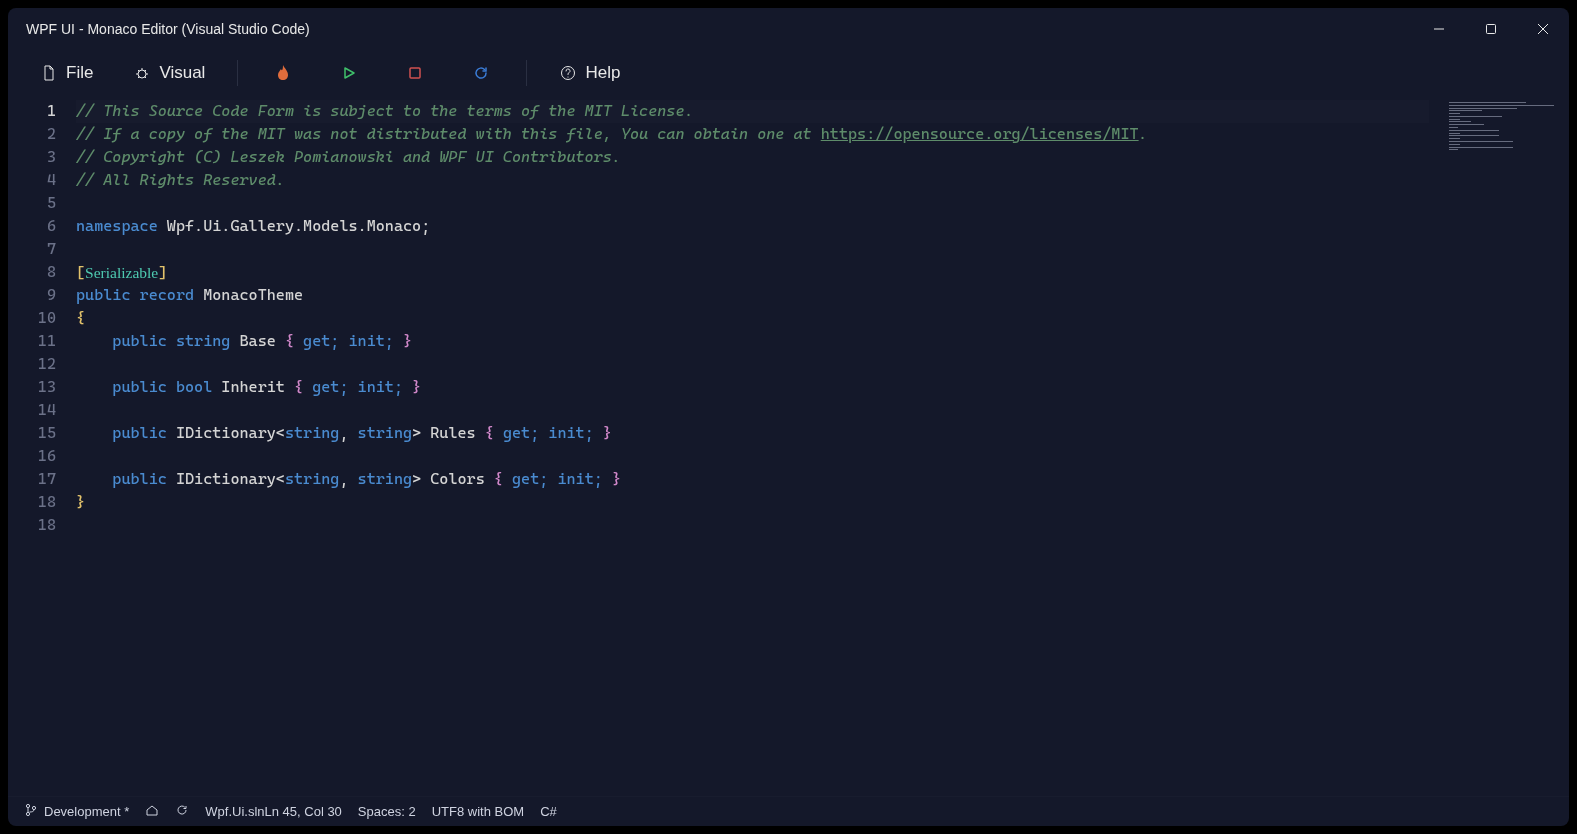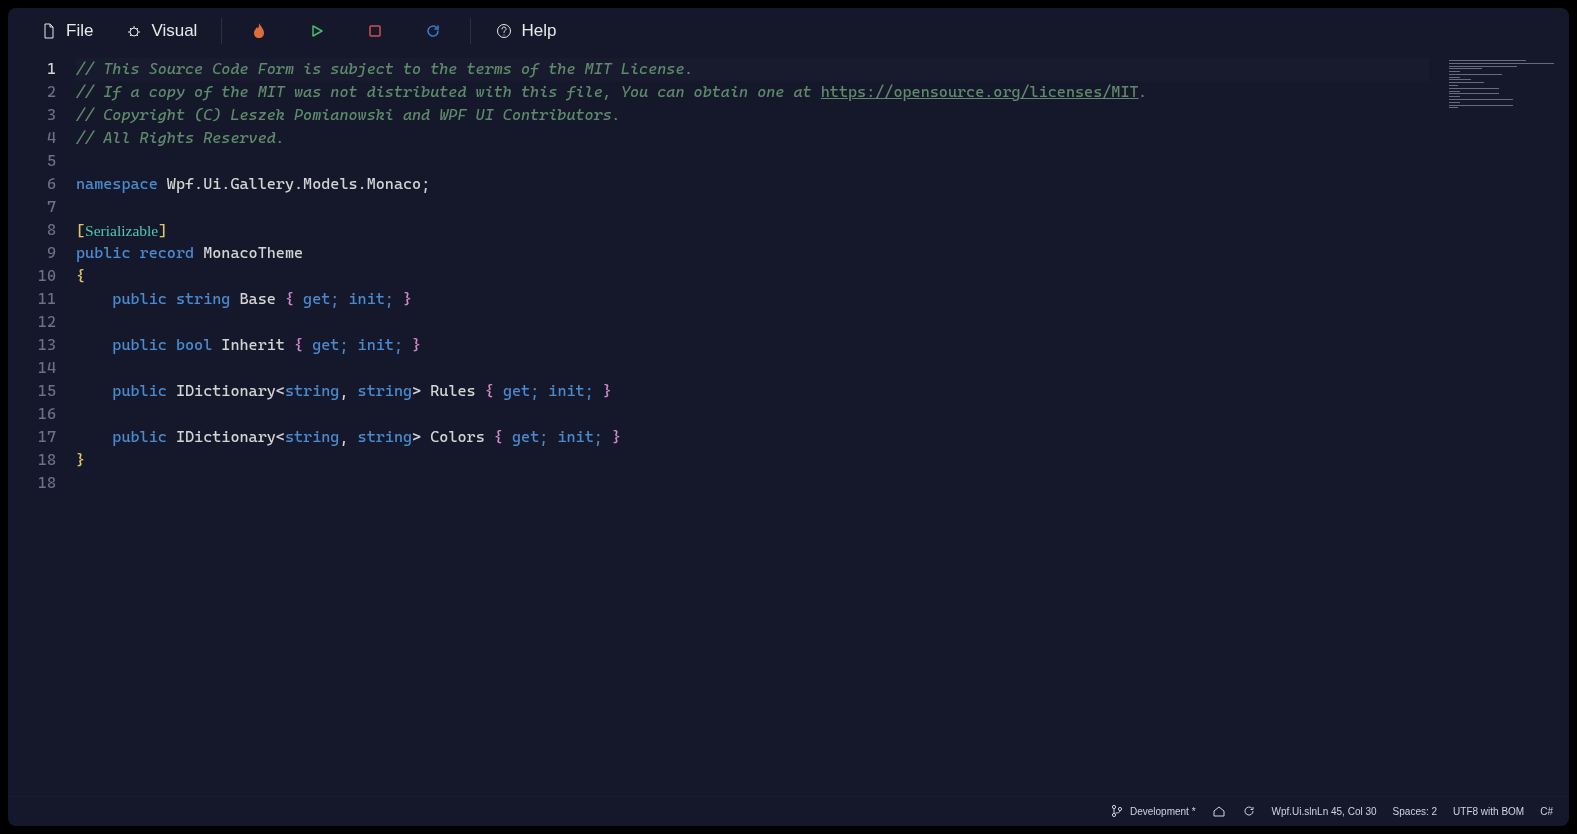--- a/index.html
+++ b/index.html
@@ -46,21 +46,21 @@
     justify-content: center;
     color: #e8e8e8;
   }
   .win-btn svg { display: block; }
   
   .toolbar {
     height: 46px;
     display: flex;
     align-items: center;
     padding-left: 18px;
-    gap: 4px;
+    gap: 12px;
   }
   .tool-item {
     display: flex;
     align-items: center;
     gap: 8px;
     padding: 6px 14px;
     color: #e8e8e8;
     font-size: 17px;
   }
   .tool-sep {
@@ -134,42 +134,63 @@
   }
   .minimap div {
     height: 1px;
     background: #aab0c4;
   }
   
   .status-bar {
     height: 30px;
     display: flex;
     align-items: center;
-    justify-content: flex-end;
+    justify-content: flex-start;
     padding: 0 16px;
-    font-size: 10px;
+    font-size: 13px;
     color: #cfd3e0;
     border-top: 1px solid rgba(255,255,255,0.02);
   }
   .status-left, .status-right {
     display: flex;
     align-items: center;
     gap: 16px;
   }
   .status-item {
     display: flex;
     align-items: center;
     gap: 6px;
   }
 </style>
 </head>
 <body>
 
 <div class="window">
 
+  <div class="title-bar">
+    <div class="title">WPF UI - Monaco Editor (Visual Studio Code)</div>
+    <div class="win-controls">
+      <div class="win-btn">
+        <svg width="12" height="12" viewBox="0 0 12 12">
+            <line x1="1" y1="6" x2="11" y2="6" stroke="#e8e8e8" stroke-width="1"></line>
+          </svg>
+      </div>
+      <div class="win-btn">
+        <svg width="12" height="12" viewBox="0 0 12 12">
+            <rect x="1.5" y="1.5" width="9" height="9" stroke="#e8e8e8" stroke-width="1" fill="none" rx="1"></rect>
+          </svg>
+      </div>
+      <div class="win-btn">
+        <svg width="12" height="12" viewBox="0 0 12 12">
+            <line x1="1" y1="1" x2="11" y2="11" stroke="#e8e8e8" stroke-width="1"></line>
+            <line x1="11" y1="1" x2="1" y2="11" stroke="#e8e8e8" stroke-width="1"></line>
+          </svg>
+      </div>
+    </div>
+  </div>
 
   <div class="toolbar">
     <div class="tool-item">
       <span class="tool-icon">
         <svg width="16" height="16" viewBox="0 0 16 16" fill="none">
             <path d="M4 1h5l3 3v11H4z" stroke="#e8e8e8" stroke-width="1" stroke-linejoin="round"></path>
             <path d="M9 1v3h3" stroke="#e8e8e8" stroke-width="1"></path>
           </svg>
       </span>
       <span>File</span>

